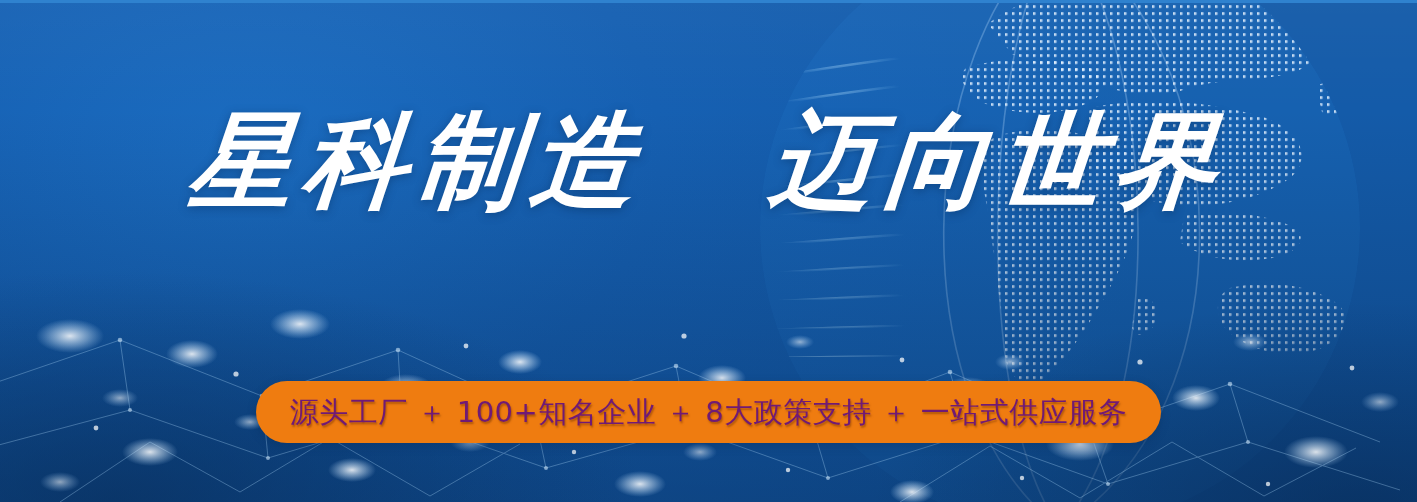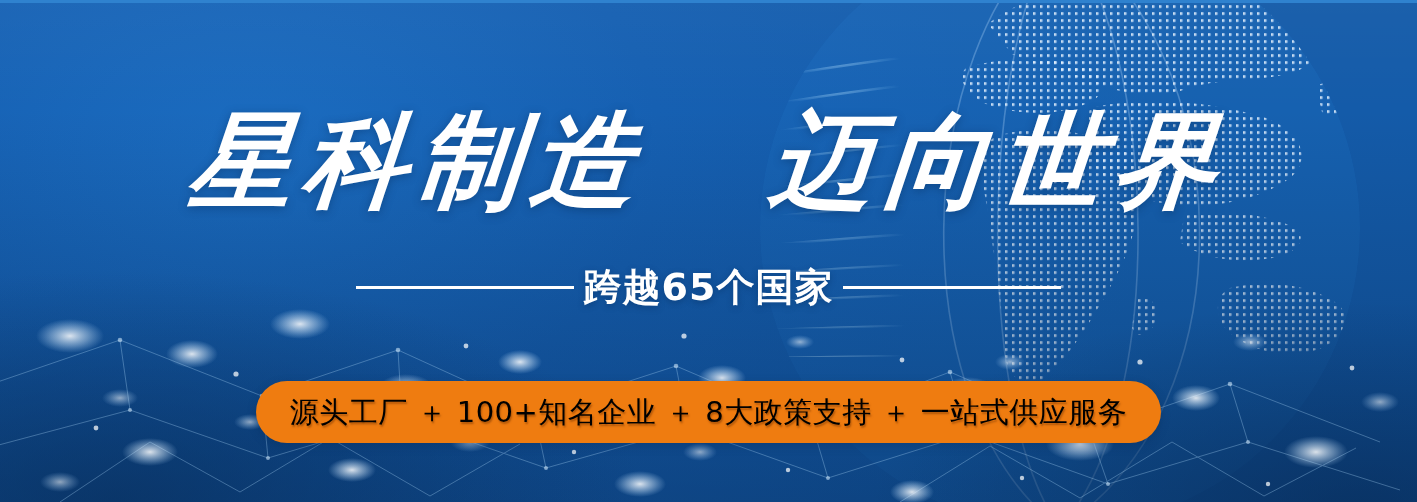--- a/index.html
+++ b/index.html
@@ -122,21 +122,21 @@
     background: #ef7c10;
     border-radius: 34px;
     height: 62px;
     padding: 0 34px;
     display: flex;
     align-items: center;
     justify-content: center;
     box-shadow: 0 3px 10px rgba(8,40,82,0.30);
   }
   .pill-text {
-    color: #000000;
+    color: #701a75;
     font-family: "DejaVu Sans", "Liberation Sans", sans-serif;
     font-size: 29px;
     line-height: 34px;
     font-weight: 500;
     letter-spacing: 0.5px;
     white-space: nowrap;
     text-shadow: 1px 2px 2px rgba(120,52,0,0.55);
   }
 </style>
 </head>
@@ -324,25 +324,20 @@
   </div>
 
   <div class="top-rule"></div>
 
   <div class="headline">
     <span>星科制造</span>
     <span class="gap"></span>
     <span>迈向世界</span>
   </div>
 
-  <div class="subtitle-row">
-    <span class="rule left"></span>
-    <span class="subtitle">跨越65个国家</span>
-    <span class="rule right"></span>
-  </div>
 
   <div class="pill-row">
     <div class="pill">
       <span class="pill-text">源头工厂 ＋ 100+知名企业 ＋ 8大政策支持 ＋ 一站式供应服务</span>
     </div>
   </div>
 
 </div>
 
 </body></html>

